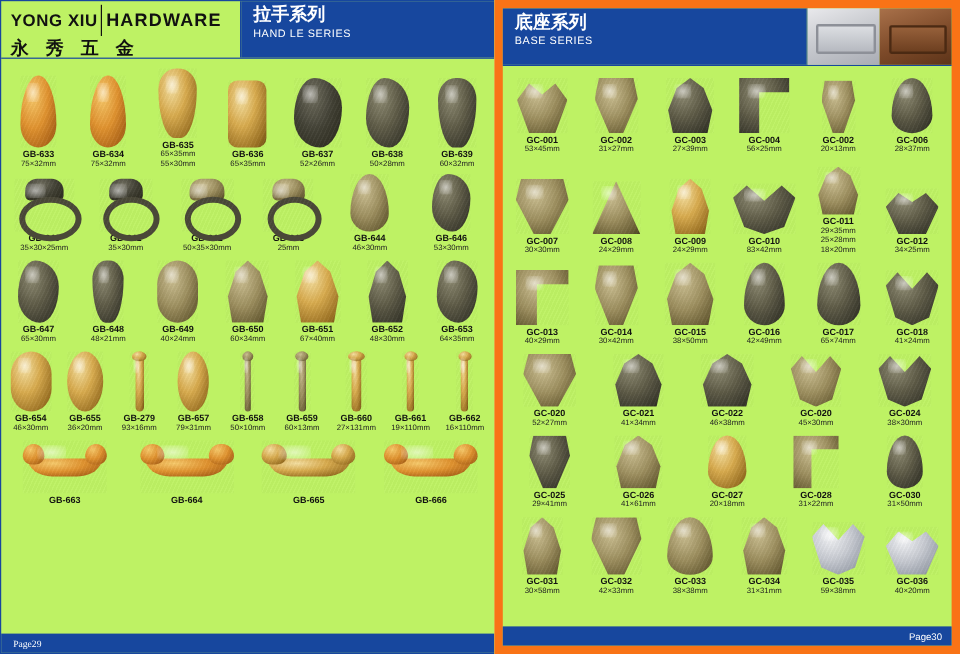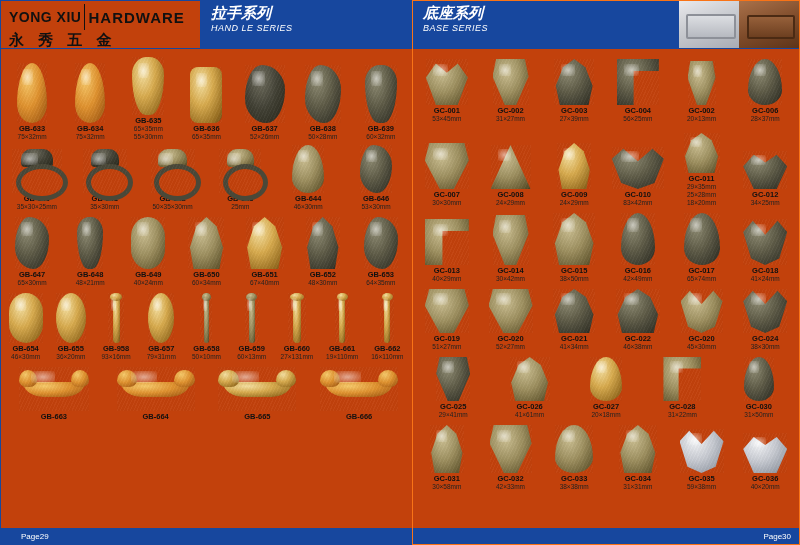--- a/index.html
+++ b/index.html
@@ -22,30 +22,30 @@
   }
   .spread {
     display: flex;
     width: 800px;
     height: 545px;
   }
   .page-half {
     position: relative;
     box-sizing: border-box;
     height: 545px;
-    background: #c2410c;
+    background: #bef264;
   }
   .page-left {
     width: 412px;
     border: 1px solid #17479e;
     border-right: none;
   }
   .page-right {
     width: 388px;
-    border: 1px solid #f97316;
+    border: 7px solid #f97316;
   }
   
   .hdr {
     display: flex;
     align-items: stretch;
     height: 48px;
     border-bottom: 1px solid #17479e;
     box-sizing: border-box;
   }
   .logo-box {
@@ -83,21 +83,20 @@
   .logo-row {
     display: flex;
     align-items: center;
   }
   .series-box {
     flex: 1;
     background: #17479e;
     color: #fff;
     padding: 3px 10px;
     box-sizing: border-box;
-    font-style: italic;
   }
   .series-cn {
     font-size: 15px;
     font-weight: bold;
     line-height: 18px;
   }
   .series-en {
     font-size: 9px;
     letter-spacing: 0.5px;
     line-height: 12px;
@@ -180,21 +179,21 @@
     right: 0;
     bottom: 0;
     height: 16px;
     background: #17479e;
     color: #fff;
     font-size: 8px;
     display: flex;
     align-items: center;
     box-sizing: border-box;
   }
-  .footer.left { justify-content: flex-start; padding-left: 20px; }
+  .footer.left { justify-content: flex-start; padding-left: 10px; font-family: Liberation Serif, serif; }
   .footer.right { justify-content: flex-end; padding-right: 8px; }
 
   
   .m {
     position: absolute;
     inset: 0;
   }
   .brass {
     background: radial-gradient(ellipse at 35% 28%, #f4dfa0 0%, #d8ab4e 40%, #9c7224 78%, #6c4a12 100%);
   }
@@ -527,21 +526,21 @@
             </div>
             <div class="cell">
               <div style="height: 54px; display: flex; align-items: flex-end; justify-content: center;">
                 <div class="art" style="width: 16px; height: 50px;">
                   <div class="m brass" style="border-radius: 6px; left: 28%; width: 44%;"></div>
                   <div class="m brass" style="top: 0px; height: 16%; left: 10%; width: 80%; border-radius: 50%;"></div>
                   <div class="texture soft"></div>
                   <div class="hl"></div>
                 </div>
               </div>
-              <div class="code">GB-958</div>
+              <div class="code">GB-279</div>
               <div class="dim">93×16mm</div>
             </div>
             <div class="cell">
               <div style="height: 54px; display: flex; align-items: flex-end; justify-content: center;">
                 <div class="art" style="width: 26px; height: 50px;">
                   <div class="m brass shape-round"></div>
                   <div class="texture soft"></div>
                   <div class="hl"></div>
                 </div>
               </div>
@@ -885,31 +884,20 @@
           </div>
           <div class="row">
             <div class="cell">
               <div style="height: 48px; display: flex; align-items: flex-end; justify-content: center;">
                 <div class="art" style="width: 44px; height: 44px;">
                   <div class="m antique shape-claw"></div>
                   <div class="texture soft"></div>
                   <div class="hl"></div>
                 </div>
               </div>
-              <div class="code">GC-019</div>
-              <div class="dim">51×27mm</div>
-            </div>
-            <div class="cell">
-              <div style="height: 48px; display: flex; align-items: flex-end; justify-content: center;">
-                <div class="art" style="width: 44px; height: 44px;">
-                  <div class="m antique shape-claw"></div>
-                  <div class="texture soft"></div>
-                  <div class="hl"></div>
-                </div>
-              </div>
               <div class="code">GC-020</div>
               <div class="dim">52×27mm</div>
             </div>
             <div class="cell">
               <div style="height: 48px; display: flex; align-items: flex-end; justify-content: center;">
                 <div class="art" style="width: 42px; height: 44px;">
                   <div class="m bronze shape-fan"></div>
                   <div class="texture soft"></div>
                   <div class="hl"></div>
                 </div>

